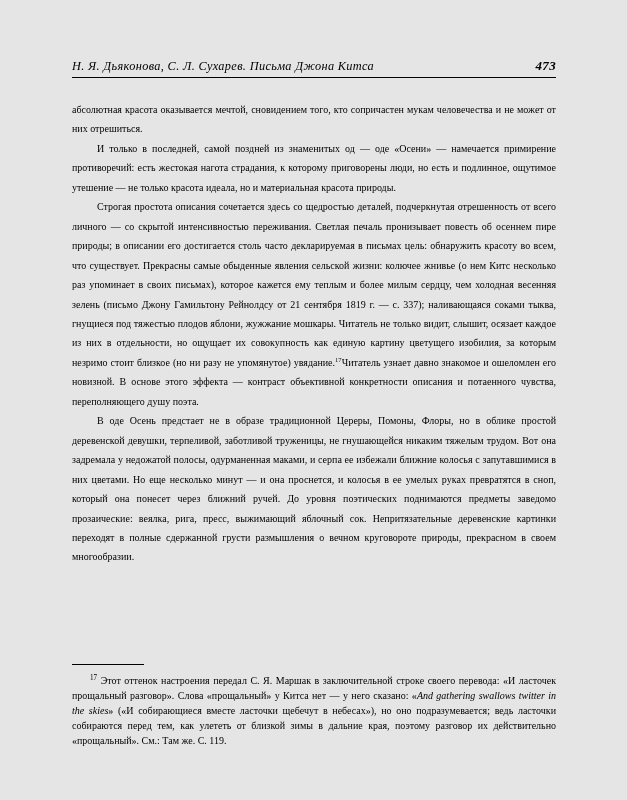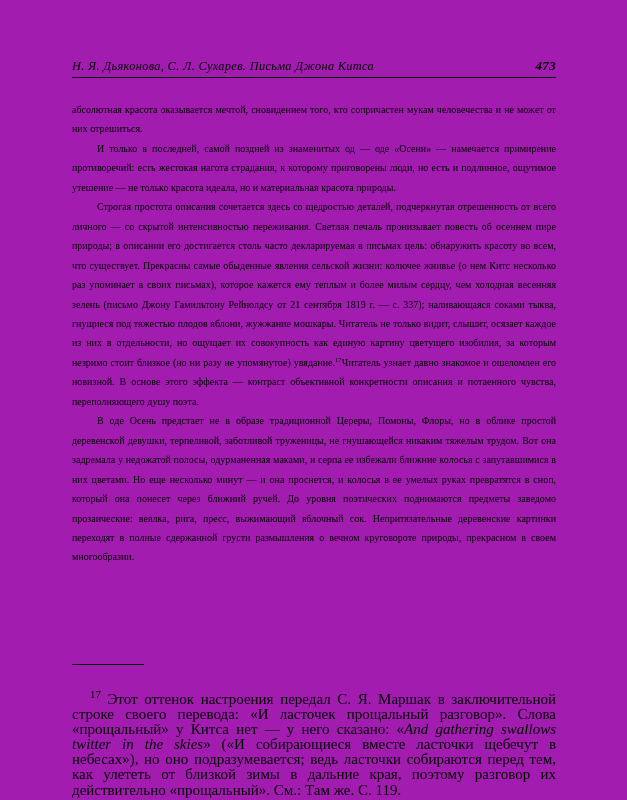--- a/index.html
+++ b/index.html
@@ -8,21 +8,21 @@
     background: #ffffff;
   }
   body {
     font-family: "Liberation Serif", "DejaVu Serif", serif;
     color: #000000;
   }
   .page {
     position: relative;
     width: 627px;
     height: 800px;
-    background: #a21caf;
+    background: #e5e5e5;
     overflow: hidden;
     box-sizing: border-box;
   }
 
   
   .runhead {
     position: absolute;
     left: 72px;
     top: 58px;
     width: 484px;
@@ -82,23 +82,23 @@
     position: absolute;
     left: 72px;
     top: 664px;
     width: 72px;
     height: 1px;
     background: #000000;
   }
   .footnote {
     position: absolute;
     left: 72px;
-    top: 692px;
+    top: 673px;
     width: 484px;
-    font-size: 15px;
+    font-size: 10px;
     line-height: 15.1px;
     text-align: justify;
   }
   .footnote p {
     margin: 0;
     text-indent: 18px;
   }
   .footnote sup.fnnum {
     font-size: 0.72em;
     vertical-align: super;

